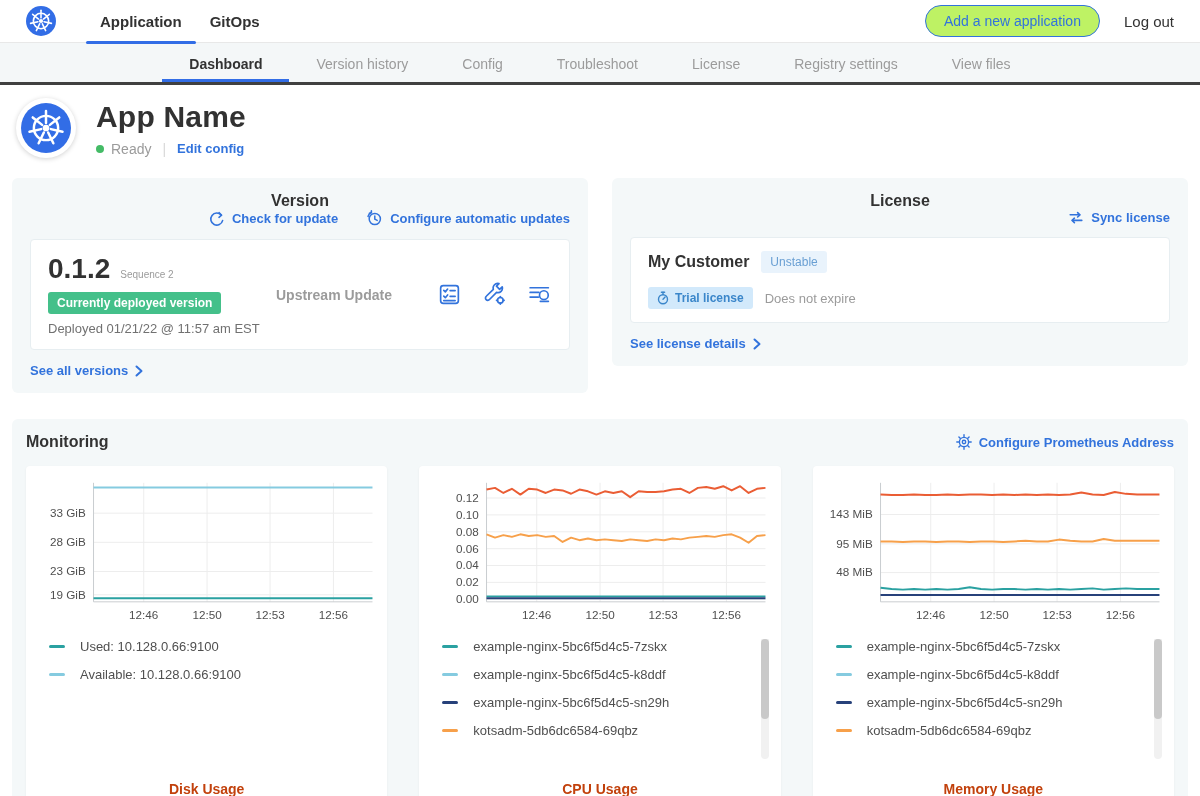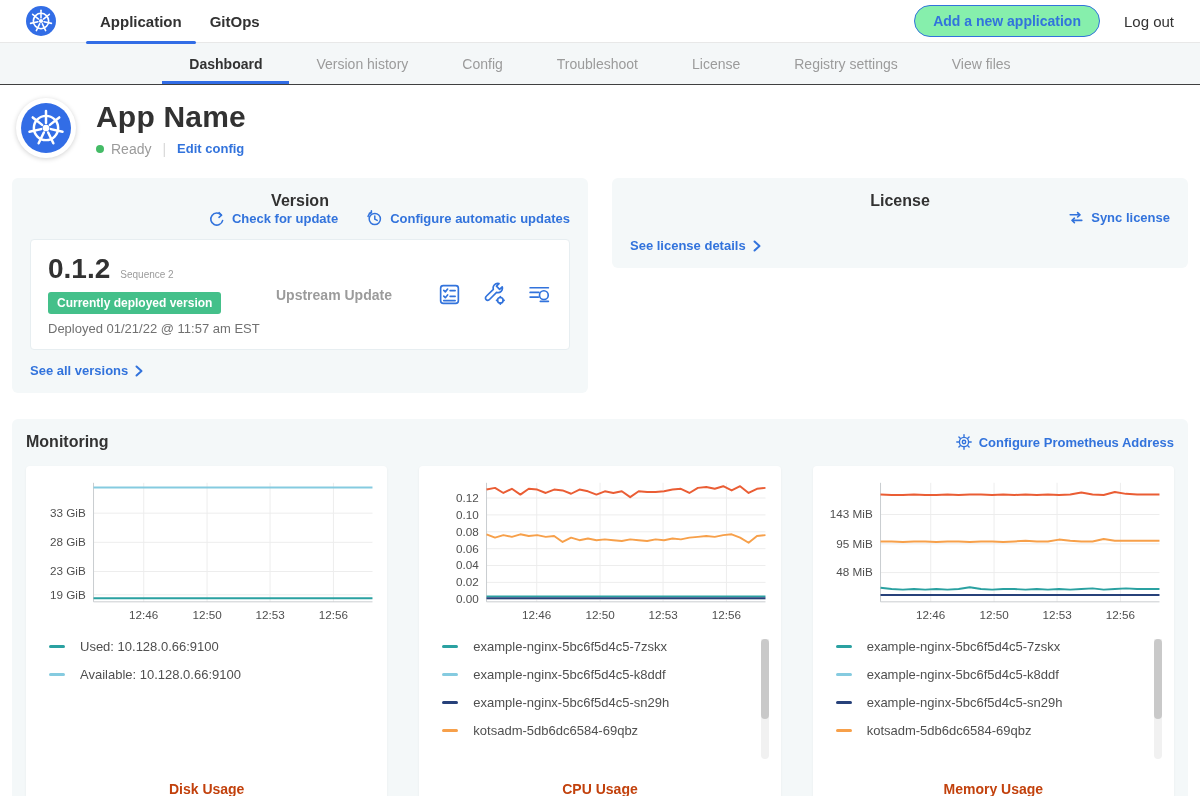--- a/index.html
+++ b/index.html
@@ -24,29 +24,29 @@
   .nav-tabs { display: flex; margin-left: 30px; height: 100%; }
   .nav-tab {
     font-size: 15px; font-weight: bold; color: #323232;
     padding: 0 14px; height: 43px; line-height: 43px; position: relative; cursor: pointer;
   }
   .nav-tab.active::after {
     content: ""; position: absolute; left: 0; right: 0; bottom: -1px;
     height: 3px; background: #326de6; border-radius: 2px;
   }
   .add-app-btn {
-    margin-left: auto; background: #86efac; border: 1px solid #3273dc; border-radius: 17px;
-    color: #3273dc; font-weight: bold; font-size: 14px; padding: 7px 18px; cursor: pointer;
+    margin-left: auto; background: #bef264; border: 1px solid #3273dc; border-radius: 17px;
+    color: #3273dc; font-weight: normal; font-size: 14px; padding: 7px 18px; cursor: pointer;
     font-family: "Liberation Sans", sans-serif;
   }
   .logout { margin-left: 24px; font-size: 15px; color: #323232; cursor: pointer; }
 
   
   .subnav {
-    height: 42px; background: #f4f7f8; border-bottom: 1px solid #404040;
+    height: 42px; background: #f4f7f8; border-bottom: 3px solid #404040;
     display: flex; justify-content: center;
   }
   .subnav-tab {
     line-height: 42px; padding: 0 27px; font-size: 14px; color: #9b9b9b; cursor: pointer;
   }
   .subnav-tab.active {
     color: #323232; font-weight: bold; box-shadow: inset 0 -3px 0 #326de6;
   }
 
   
@@ -266,20 +266,38 @@
         <span class="blue-link">
           <svg class="icon" width="16" height="15" viewBox="0 0 16 15" fill="none" stroke="#3273dc" stroke-width="1.6" stroke-linecap="round" stroke-linejoin="round">
             <path d="M2.2 4.8 h9.4"></path>
               <polyline points="9.6,2.6 11.9,4.8 9.6,7"></polyline>
             <path d="M13.8 10.4 h-9.4"></path>
               <polyline points="6.4,8.2 4.1,10.4 6.4,12.6"></polyline>
           </svg>
           <span>Sync license</span>
         </span>
       </span>
+    </div>
+    <div class="inner-box">
+      <div class="lic-name-row">
+        <span class="lic-name">My Customer</span>
+        <span class="chip-unstable">Unstable</span>
+      </div>
+      <div class="lic-row2">
+        <span class="chip-trial">
+          <svg class="icon" width="12" height="14" viewBox="0 0 12 14" fill="none" stroke="#3a86ca" stroke-width="1.4" stroke-linecap="round" stroke-linejoin="round">
+            <circle cx="6" cy="8.2" r="4.5"></circle>
+              <line x1="6" y1="1.2" x2="6" y2="3.4"></line>
+              <line x1="4.4" y1="1.2" x2="7.6" y2="1.2"></line>
+              <line x1="6" y1="8.2" x2="8.1" y2="6.1"></line>
+          </svg>
+          <span>Trial license</span>
+        </span>
+        <span class="lic-expiry">Does not expire</span>
+      </div>
     </div>
     <div class="see-link blue-link">
       <span>See license details</span>
       <svg class="icon" width="8" height="12" viewBox="0 0 8 12" fill="none" stroke="#3273dc" stroke-width="2" stroke-linecap="round" stroke-linejoin="round">
           <polyline points="1.5,1.5 6.5,6 1.5,10.5"></polyline>
         </svg>
     </div>
   </section>
 </div>
 

